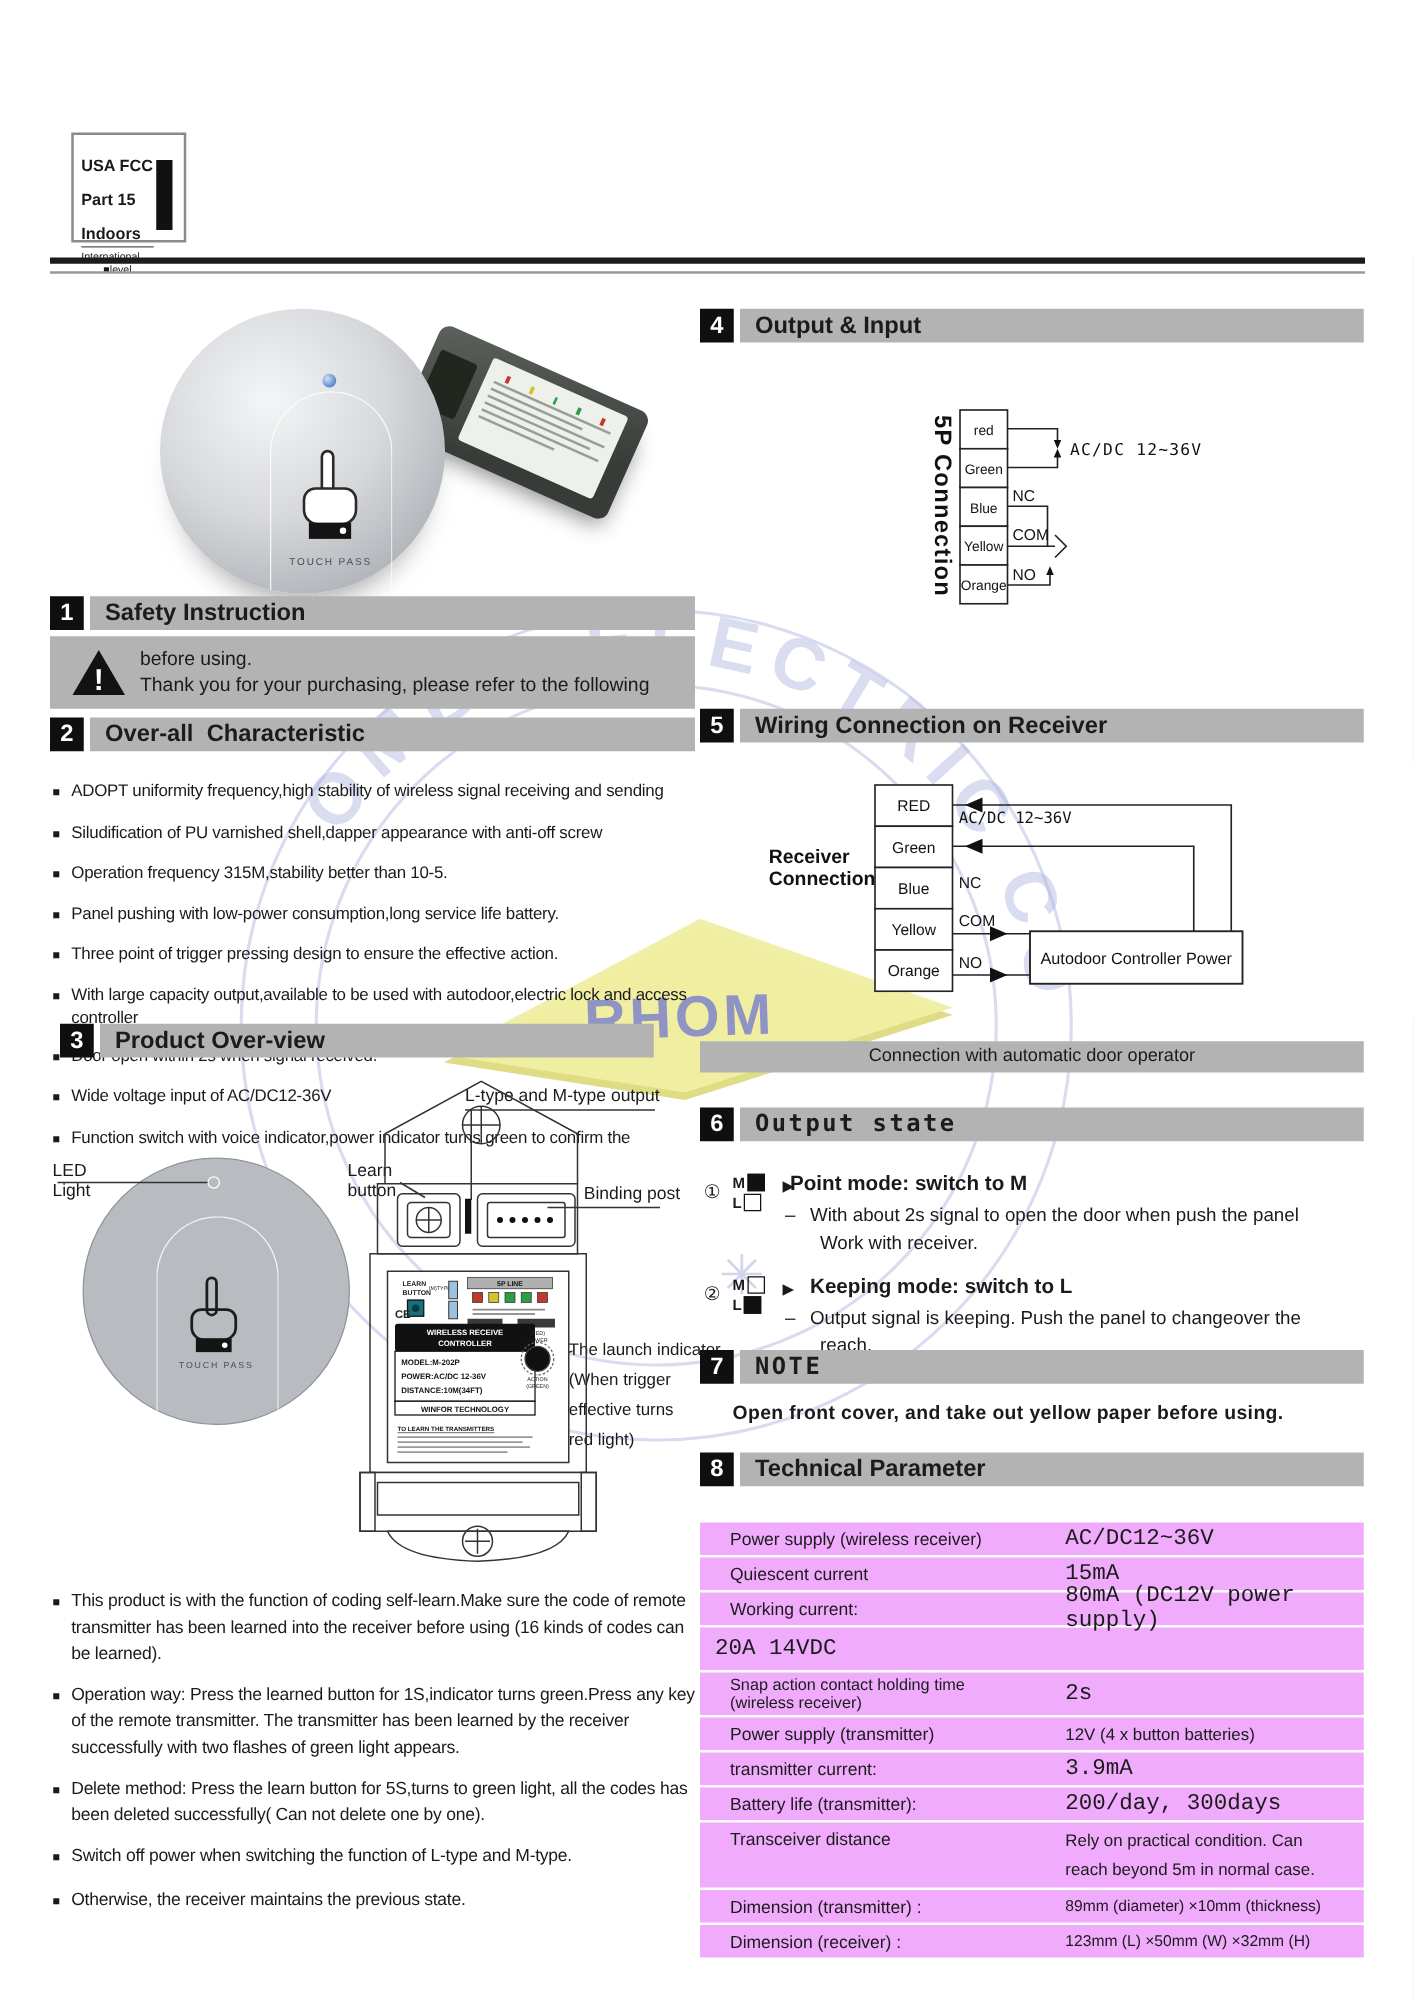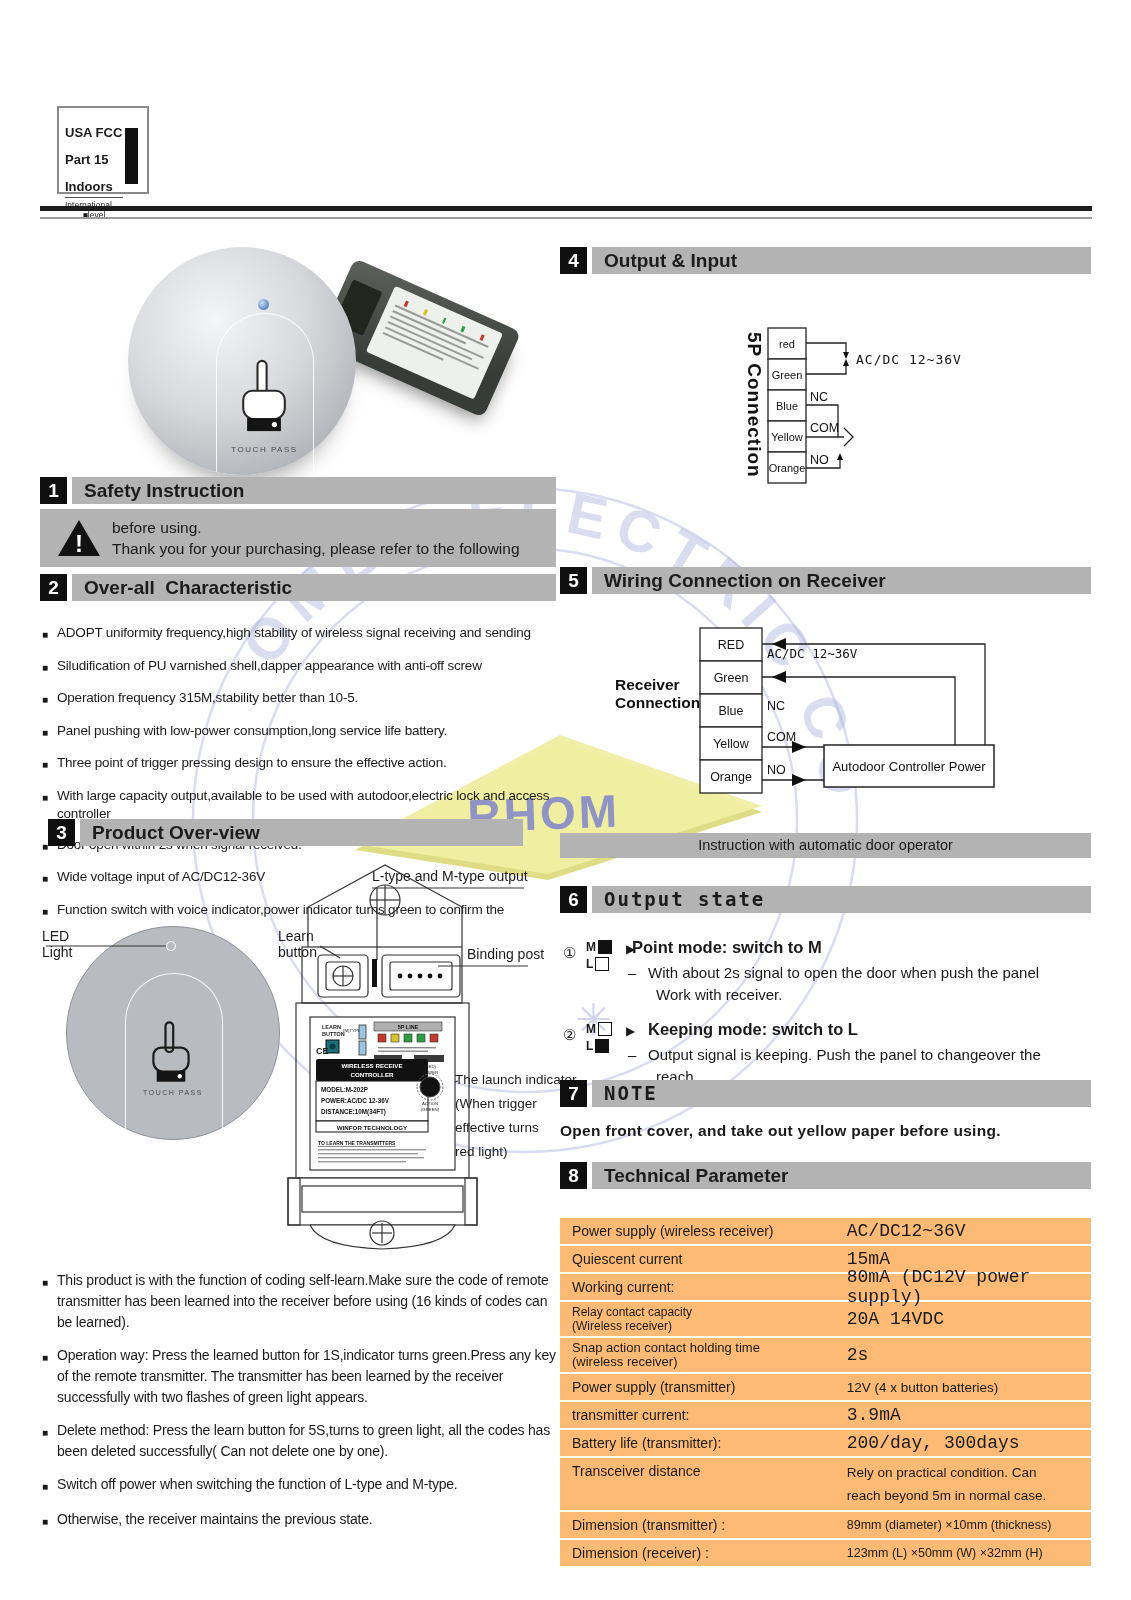--- a/index.html
+++ b/index.html
@@ -47,24 +47,24 @@
   .rxlabel i{display:block;height:2px;background:#9a9c98;margin:4px 8px 0 8px;}
   .rxconn{position:absolute;left:7px;top:20px;width:32px;height:48px;background:#23261f;border-radius:3px;}
   
   .circn{font-size:15px;color:#222;}
   .swl{font-size:12px;font-weight:bold;vertical-align:middle;}
   .swb{display:inline-block;width:12px;height:12px;border:1.5px solid #111;vertical-align:middle;margin-left:2px;}
   .swb.f{background:#111;}
   .arrowg{font-size:12px;}
   .mtitle{font-size:16.5px;font-weight:bold;}
   .mdesc{font-size:15px;line-height:22px;}
-  .note{font-size:15.5px;font-weight:bold;letter-spacing:0.3px;}
+  .note{font-size:15.5px;font-weight:bold;letter-spacing:0.3px;margin-left:26px;}
   
   .ttable{left:560px;top:1218px;width:531px;}
-  .trow{display:flex;background:#fdba74;margin-bottom:2px;align-items:center;}
+  .trow{display:flex;background:#f0abfc;margin-bottom:2px;align-items:center;padding-left:12px;}
   .trow .lb{width:54%;padding-left:12px;font-size:14px;box-sizing:border-box;}
   .trow .vl{width:46%;font-size:18px;font-family:Liberation Mono, monospace;}
   .trow .vl.sans{font-family:"Liberation Sans",sans-serif;font-size:13.5px;}
   .trow.h26{height:26px;}
   .trow.h34{height:34px;}
   .trow.h52{height:52px;}
   .lb .l2, .vl .l2{display:block;}
   .lb.small{font-size:12px;line-height:14px;}
   .ovlabel{font-size:14px;}
   svg text{font-family:"Liberation Sans",sans-serif;}
@@ -399,21 +399,21 @@
     <text x="171" y="72" font-size="12.5" text-anchor="middle" fill="#111">Green</text>
     <text x="171" y="105" font-size="12.5" text-anchor="middle" fill="#111">Blue</text>
     <text x="171" y="138" font-size="12.5" text-anchor="middle" fill="#111">Yellow</text>
     <text x="171" y="171" font-size="12.5" text-anchor="middle" fill="#111">Orange</text>
     <text x="207" y="48" font-size="12.5" class="mono" fill="#111">AC/DC 12~36V</text>
     <text x="207" y="100" font-size="12.5" fill="#111">NC</text>
     <text x="207" y="131" font-size="12.5" fill="#111">COM</text>
     <text x="207" y="164" font-size="12.5" fill="#111">NO</text>
     <text x="349" y="161" font-size="13" text-anchor="middle" fill="#111">Autodoor Controller Power</text>
   </svg>
-  <div style="left:560px;top:833px;width:531px;height:25px;background:#b3b3b3;text-align:center;line-height:25px;font-size:14.5px">Instruction with automatic door operator</div>
+  <div style="left:560px;top:833px;width:531px;height:25px;background:#b3b3b3;text-align:center;line-height:25px;font-size:14.5px">Connection with automatic door operator</div>
 
   <div class="sec mono" style="left:560px;top:886px;width:531px">
     <div class="num">6</div>
     <div class="bar">Output state</div>
   </div>
 
   <div style="left:560px;top:938px;width:531px">
     <span class="circn" style="position:absolute;left:3px;top:6px">①</span>
     <div style="position:absolute;left:26px;top:0px;line-height:16px">
       <div><span class="swl">M</span><span class="swb f"></span></div>
@@ -457,24 +457,20 @@
       </div>
     <div class="trow h26">
       <div class="lb">Quiescent current</div>
         <div class="vl">15mA</div>
       </div>
     <div class="trow h26">
       <div class="lb">Working current:</div>
         <div class="vl">80mA (DC12V power supply)</div>
       </div>
     <div class="trow h34">
-      <div class="lb small">
-          <span class="l2">Relay contact capacity</span>
-          <span class="l2">(Wireless receiver)</span>
-        </div>
       <div class="vl">20A 14VDC</div>
       </div>
     <div class="trow h34">
       <div class="lb small" style="font-size:13px">
           <span class="l2">Snap action contact holding time</span>
           <span class="l2">(wireless receiver)</span>
         </div>
       <div class="vl">2s</div>
       </div>
     <div class="trow h26">

